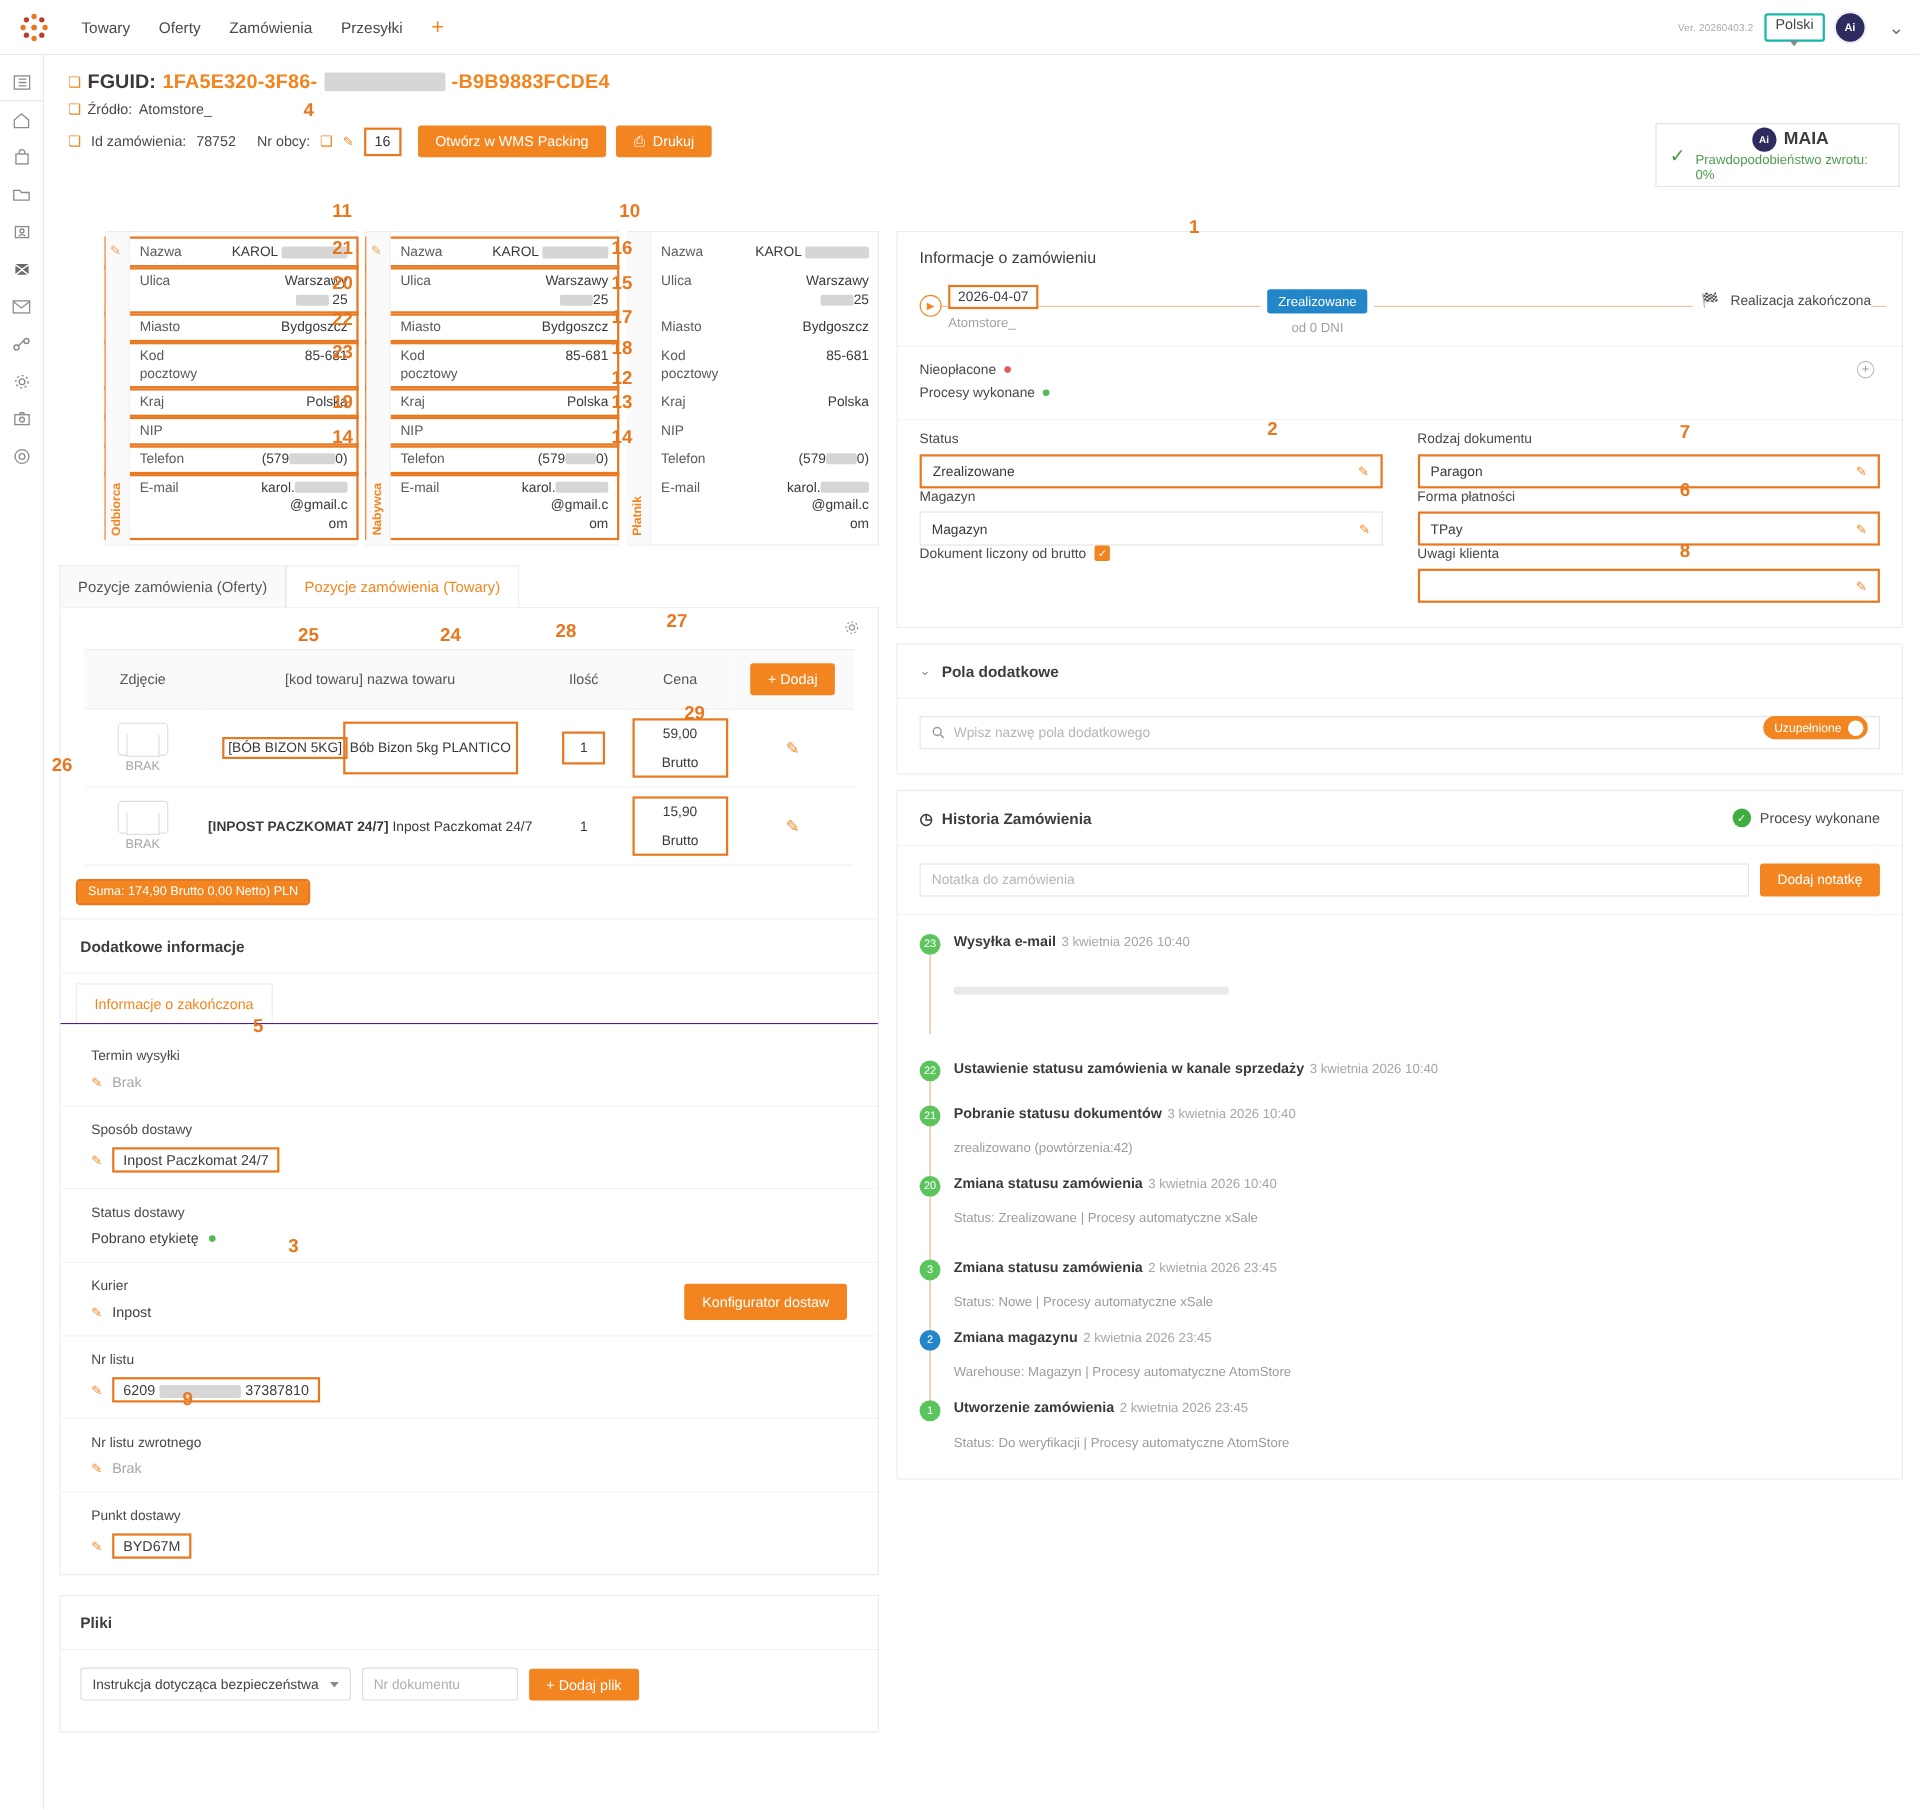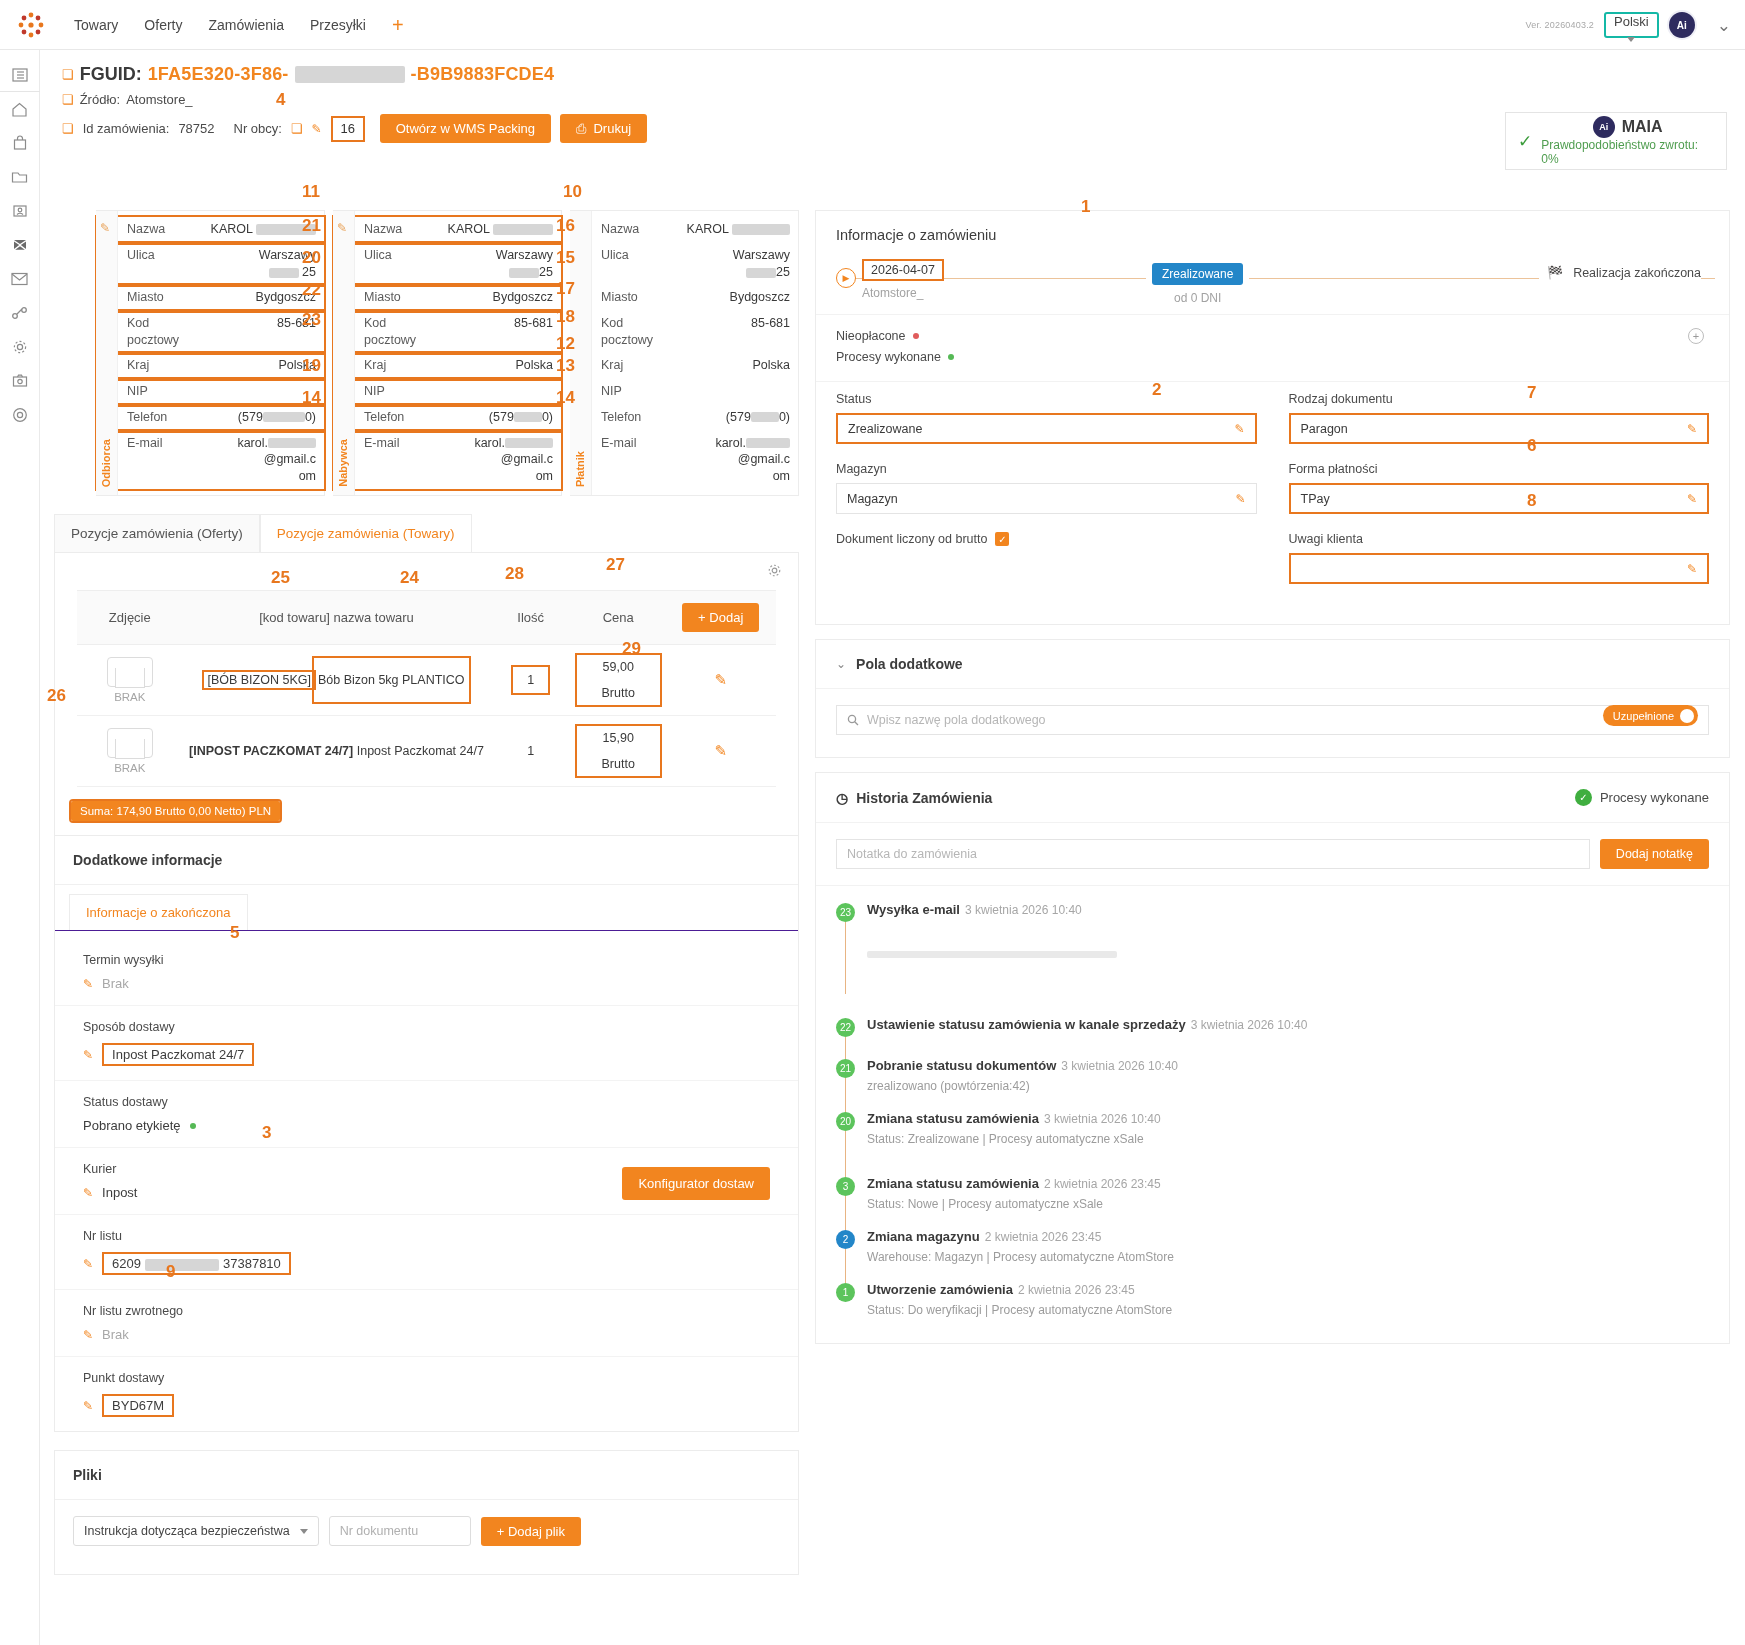--- a/index.html
+++ b/index.html
@@ -178,21 +178,21 @@
   .tl-mid .s { display:block; font-size:12px; color:#a2a2a2; margin-top:6px;}
   .tl-end { position:absolute; right:8px; top:6px; display:flex; align-items:center; gap:10px; background:#fff; padding-left:8px;}
   .tl-end .t { font-size:12.5px; color:#4a4a4a;}
 
   .flags { padding: 14px 20px 10px; border-top:1px solid #f2f2f2;}
   .flag-row{ display:flex; align-items:center; gap:7px; font-size:12.5px; color:#4a4a4a; margin-bottom:7px;}
   .plus-circ{ position:absolute; right:26px; width:16px;height:16px;border-radius:50%;border:1px solid #bdbdbd;color:#9a9a9a;font-size:11px;display:flex;align-items:center;justify-content:center;}
 
   .grid2 { display:flex; padding: 10px 20px 22px; gap:32px; border-top:1px solid #f2f2f2; position:relative;}
   .g-col{ flex:1; }
-  .g-fld{ margin-bottom:18px; position:relative;}
+  .g-fld{ position:relative;}
   .g-fld .lbl{ font-size:12.5px; color:#4a4a4a; margin-bottom:7px;}
   .g-inp{ border:1px solid #e4e4e4; height:31px; display:flex; align-items:center; padding:0 10px; font-size:12.5px; color:#3a3a3a; justify-content:space-between;}
   .g-inp.hl{ border:2px solid #e8771e; }
   .chk { width:14px;height:14px;border-radius:2px;background:#f2851f;color:#fff;font-size:10px;display:inline-flex;align-items:center;justify-content:center;}
 
   .pd-h { display:flex; align-items:center; gap:10px; padding:16px 20px; font-size:14px; color:#3d3d3d; border-bottom:1px solid #f2f2f2;}
   .pd-b { padding:16px 20px 22px; }
   .srch { border:1px solid #e4e4e4; height:30px; display:flex; align-items:center; gap:8px; padding:0 10px; font-size:12.5px; color:#b6b6b6; position:relative;}
   .uz-pill{ position:absolute; right:10px; top:-1px; background:#f2851f; color:#fff; font-size:11px; border-radius:11px; height:21px; display:flex; align-items:center; gap:6px; padding:0 4px 0 10px;}
   .uz-knob{ width:14px;height:14px;border-radius:50%;background:#fff;}
@@ -206,21 +206,21 @@
   .note-inp{ flex:1; border:1px solid #e4e4e4; height:30px; display:flex;align-items:center;padding:0 10px;font-size:12.5px;color:#b6b6b6;}
   .note-btn{ background:#f2851f;color:#fff;border:none;border-radius:3px;padding:0 16px;height:30px;font-size:12.5px;font-family:inherit;cursor:pointer;}
   .events{ padding: 16px 20px 22px 20px; position:relative;}
   .ev{ display:flex; gap:12px; position:relative; padding-bottom:4px;}
   .ev-num{ width:19px;height:19px;border-radius:50%;color:#fff;font-size:10px;
            display:flex;align-items:center;justify-content:center;flex:0 0 auto; margin-top:1px; z-index:2;}
   .ev-stem{ position:absolute; left:9px; top:20px; width:1px; background:#e8b483; }
   .ev-body{ padding-bottom:14px; }
   .ev-t{ font-size:13px; color:#3a3a3a; }
   .ev-t .when{ color:#a6a6a6; font-size:12px; margin-left:5px;}
-  .ev-d{ font-size:12px; color:#9c9c9c; margin-top:6px;}
+  .ev-d{ font-size:12px; color:#9c9c9c; margin-top:17px;}
   .ev-redact{ display:inline-block; height:7px; background:#e9e9e9; border-radius:2px; }
 </style>
 </head>
 <body>
 
 <div class="app">
 
   <div class="topbar">
     <div class="logo">
       <svg width="30" height="30" viewBox="0 0 30 30">

